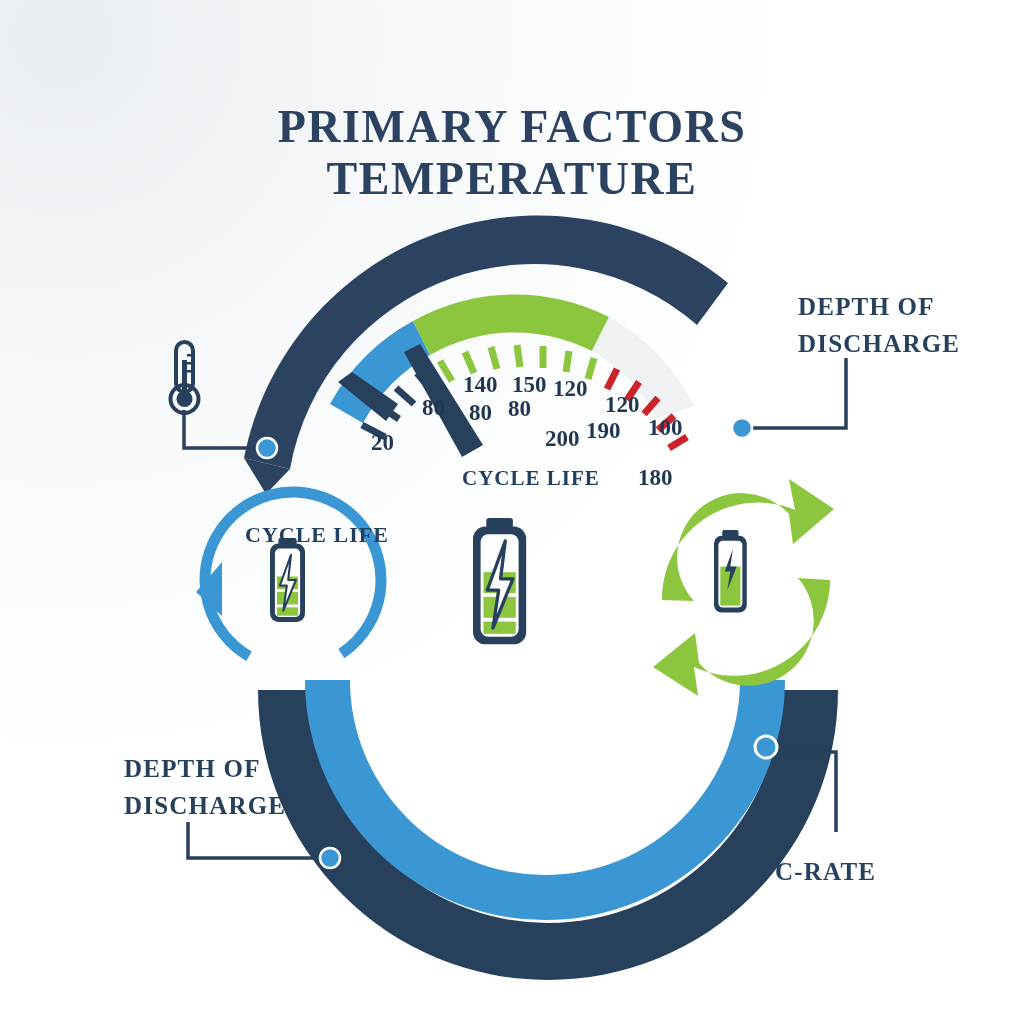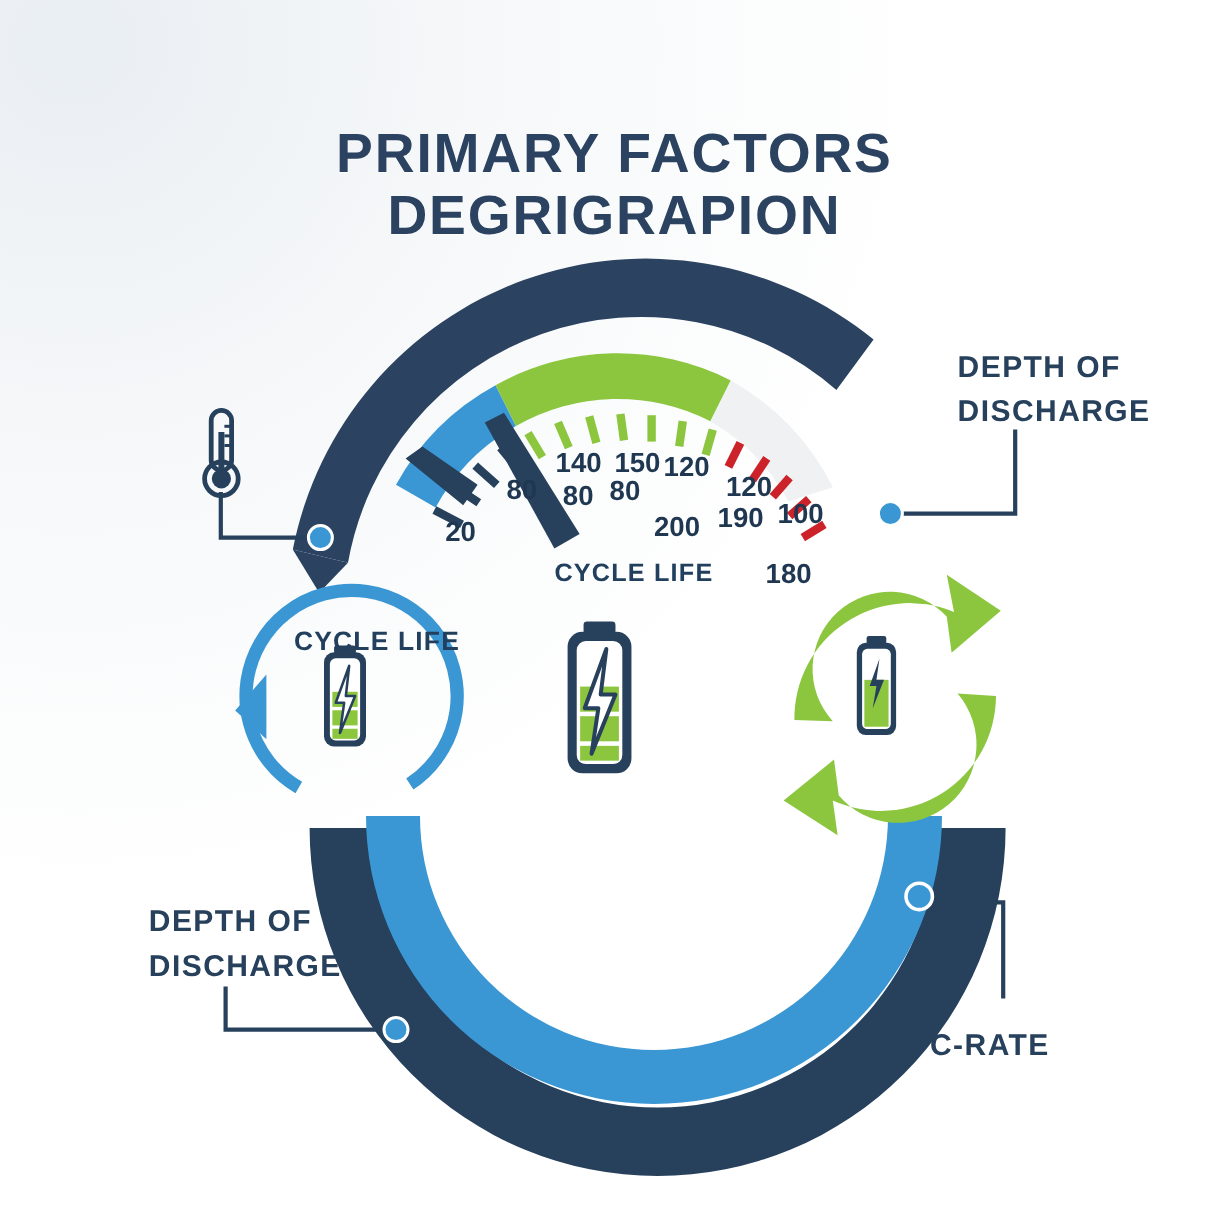--- a/index.html
+++ b/index.html
@@ -13,20 +13,21 @@
     background: #ffffff;
     overflow: hidden;
   }
   #stage {
     position: relative;
     width: 1024px;
     height: 918px;
     background:
       radial-gradient(circle at 6% 4%, #e9eef3 0%, #f6f8f9 26%, #ffffff 55%),
       linear-gradient(135deg, #eef2f5 0%, #ffffff 40%, #ffffff 100%);
+    font-family: Liberation Serif, serif;
   }
   #art {
     position: absolute;
     left: 0; top: 0;
     width: 1024px;
     height: 1024px;
   }
   .txt {
     position: absolute;
     color: #27405c;
@@ -244,41 +245,41 @@
       <circle cx="16.5" cy="57" r="14" fill="none" stroke="#27405c" stroke-width="4"></circle>
       <circle cx="16.5" cy="57" r="8" fill="#27405c"></circle>
       <rect x="14" y="18" width="5" height="36" fill="#27405c"></rect>
       <rect x="19" y="12" width="6" height="2.5" fill="#27405c"></rect>
       <rect x="19" y="20" width="6" height="2.5" fill="#27405c"></rect>
       <rect x="19" y="28" width="6" height="2.5" fill="#27405c"></rect>
     </g>
   </svg>
 
   <div class="txt" id="title1">PRIMARY FACTORS</div>
-  <div class="txt" id="title2">DEGRIGRAPION</div>
+  <div class="txt" id="title2">TEMPERATURE</div>
 
 
   <div class="txt callout" style="left:798px; top:290px;">DEPTH OF</div>
   <div class="txt callout" style="left:798px; top:327px;">DISCHARGE</div>
 
   <div class="txt callout" style="left:124px; top:752px;">DEPTH OF</div>
   <div class="txt callout" style="left:124px; top:789px;">DISCHARGE</div>
 
   <div class="txt callout" style="left:775px; top:855px;">C-RATE</div>
 
   <div class="txt gauge-num" style="left:371px; top:430px;">20</div>
   <div class="txt gauge-num" style="left:422px; top:395px;">80</div>
   <div class="txt gauge-num" style="left:463px; top:372px;">140</div>
   <div class="txt gauge-num" style="left:469px; top:400px;">80</div>
   <div class="txt gauge-num" style="left:512px; top:372px;">150</div>
   <div class="txt gauge-num" style="left:508px; top:396px;">80</div>
   <div class="txt gauge-num" style="left:553px; top:376px;">120</div>
   <div class="txt gauge-num" style="left:545px; top:426px;">200</div>
   <div class="txt gauge-num" style="left:605px; top:392px;">120</div>
-  <div class="txt gauge-num" style="left:586px; top:418px;margin-left:12px;">190</div>
+  <div class="txt gauge-num" style="left:586px; top:418px;">190</div>
   <div class="txt gauge-num" style="left:648px; top:415px;">100</div>
   <div class="txt gauge-num" style="left:638px; top:465px;">180</div>
 
   <div class="txt gauge-label" style="left:462px; top:466px;">CYCLE LIFE</div>
 
   <div class="txt circle-label" style="left:245px; top:522px;">CYCLE LIFE</div>
 
 </div>
 
 </body></html>

